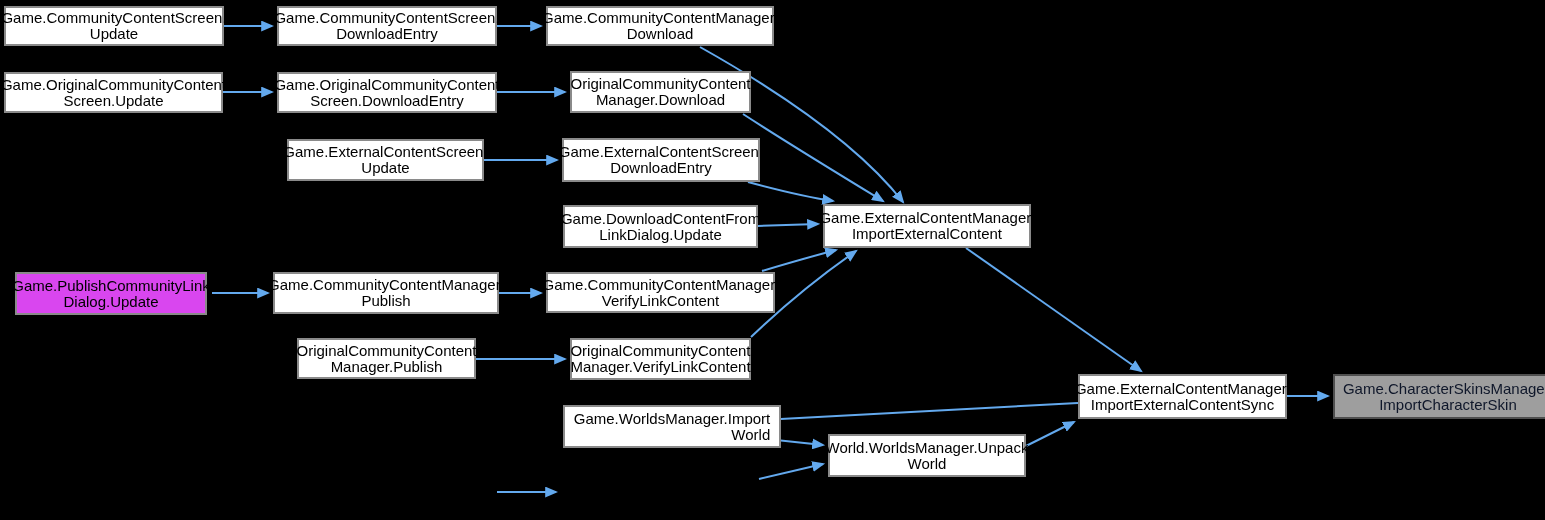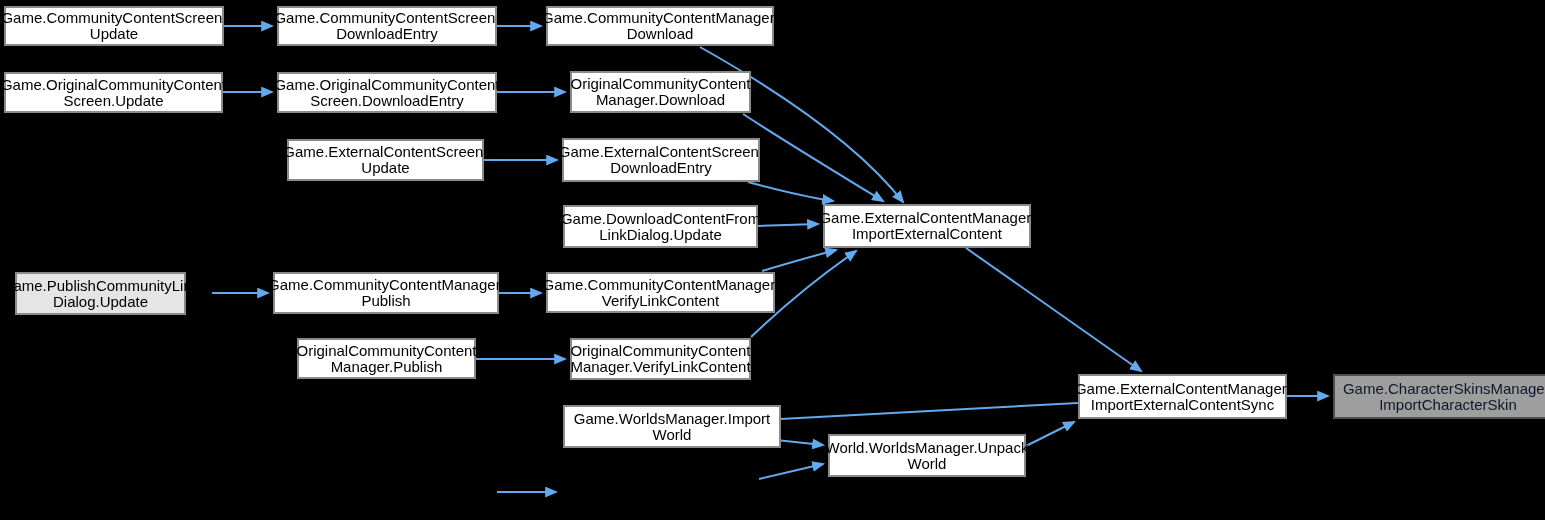--- a/index.html
+++ b/index.html
@@ -80,31 +80,31 @@
     <div class="node" style="left: 570px; top: 71px; width: 181px; height: 42px; background: rgb(255, 255, 255); border: 2px solid rgb(138, 138, 138); color: rgb(0, 0, 0);">OriginalCommunityContent
 Manager.Download</div>
     <div class="node" style="left: 287px; top: 139px; width: 197px; height: 42px; background: rgb(255, 255, 255); border: 2px solid rgb(138, 138, 138); color: rgb(0, 0, 0);">Game.ExternalContentScreen.
 Update</div>
     <div class="node" style="left: 562px; top: 138px; width: 198px; height: 44px; background: rgb(255, 255, 255); border: 2px solid rgb(138, 138, 138); color: rgb(0, 0, 0);">Game.ExternalContentScreen.
 DownloadEntry</div>
     <div class="node" style="left: 563px; top: 205px; width: 195px; height: 43px; background: rgb(255, 255, 255); border: 2px solid rgb(138, 138, 138); color: rgb(0, 0, 0);">Game.DownloadContentFrom
 LinkDialog.Update</div>
     <div class="node" style="left: 823px; top: 204px; width: 208px; height: 44px; background: rgb(255, 255, 255); border: 2px solid rgb(138, 138, 138); color: rgb(0, 0, 0);">Game.ExternalContentManager.
 ImportExternalContent</div>
-    <div class="node" style="left: 15px; top: 272px; width: 171px; height: 43px; background: #e5e5e5; border: 2px solid rgb(138, 138, 138); color: rgb(0, 0, 0);">Game.PublishCommunityLink
+    <div class="node" style="left: 15px; top: 272px; width: 192px; height: 43px; background: #d946ef; border: 2px solid rgb(138, 138, 138); color: rgb(0, 0, 0);">Game.PublishCommunityLink
 Dialog.Update</div>
     <div class="node" style="left: 273px; top: 272px; width: 226px; height: 42px; background: rgb(255, 255, 255); border: 2px solid rgb(138, 138, 138); color: rgb(0, 0, 0);">Game.CommunityContentManager.
 Publish</div>
     <div class="node" style="left: 546px; top: 272px; width: 229px; height: 41px; background: rgb(255, 255, 255); border: 2px solid rgb(138, 138, 138); color: rgb(0, 0, 0);">Game.CommunityContentManager.
 VerifyLinkContent</div>
     <div class="node" style="left: 297px; top: 338px; width: 179px; height: 41px; background: rgb(255, 255, 255); border: 2px solid rgb(138, 138, 138); color: rgb(0, 0, 0);">OriginalCommunityContent
 Manager.Publish</div>
     <div class="node" style="left: 570px; top: 338px; width: 181px; height: 42px; background: rgb(255, 255, 255); border: 2px solid rgb(138, 138, 138); color: rgb(0, 0, 0);">OriginalCommunityContent
 Manager.VerifyLinkContent</div>
-    <div class="node" style="left: 563px; top: 405px; width: 218px; height: 43px; background: rgb(255, 255, 255); border: 2px solid rgb(138, 138, 138); color: rgb(0, 0, 0);">Game.WorldsManager.Import
+    <div class="node" style="left: 563px; top: 405px; width: 218px; height: 43px; background: rgb(255, 255, 255); border: 2px solid rgb(138, 138, 138); color: rgb(0, 0, 0); text-align: right;">Game.WorldsManager.Import
 World</div>
     <div class="node" style="left: 828px; top: 434px; width: 198px; height: 43px; background: rgb(255, 255, 255); border: 2px solid rgb(138, 138, 138); color: rgb(0, 0, 0);">World.WorldsManager.Unpack
 World</div>
     <div class="node" style="left: 1078px; top: 374px; width: 209px; height: 45px; background: rgb(255, 255, 255); border: 2px solid rgb(138, 138, 138); color: rgb(0, 0, 0);">Game.ExternalContentManager.
 ImportExternalContentSync</div>
     <div class="node" style="left: 1333px; top: 374px; width: 230px; height: 45px; background: rgb(158, 158, 158); border: 2px solid rgb(79, 79, 79); color: #0f172a;">Game.CharacterSkinsManager.
 ImportCharacterSkin</div>
   </div>
 
 </body></html>

